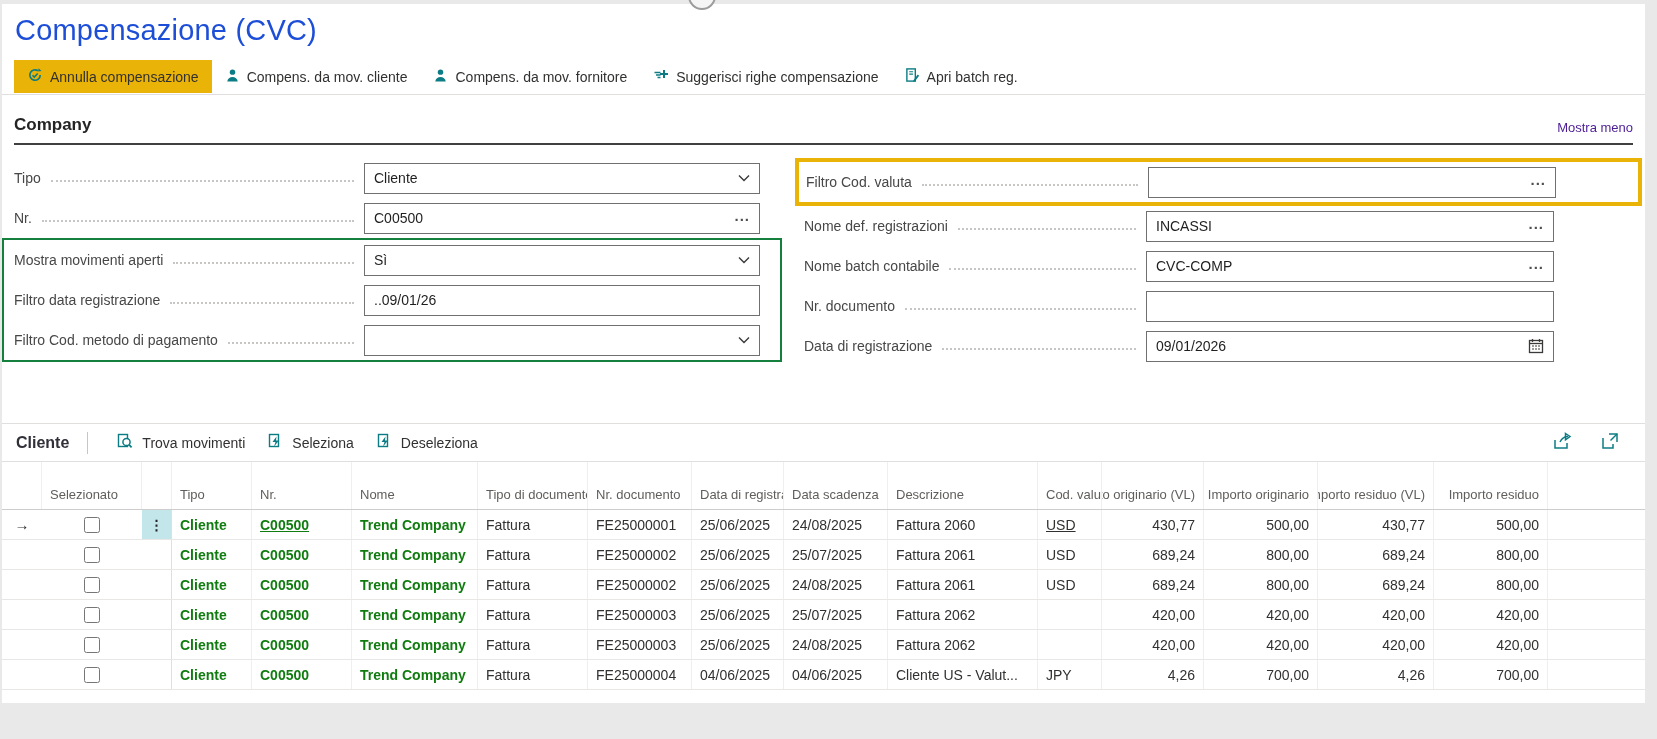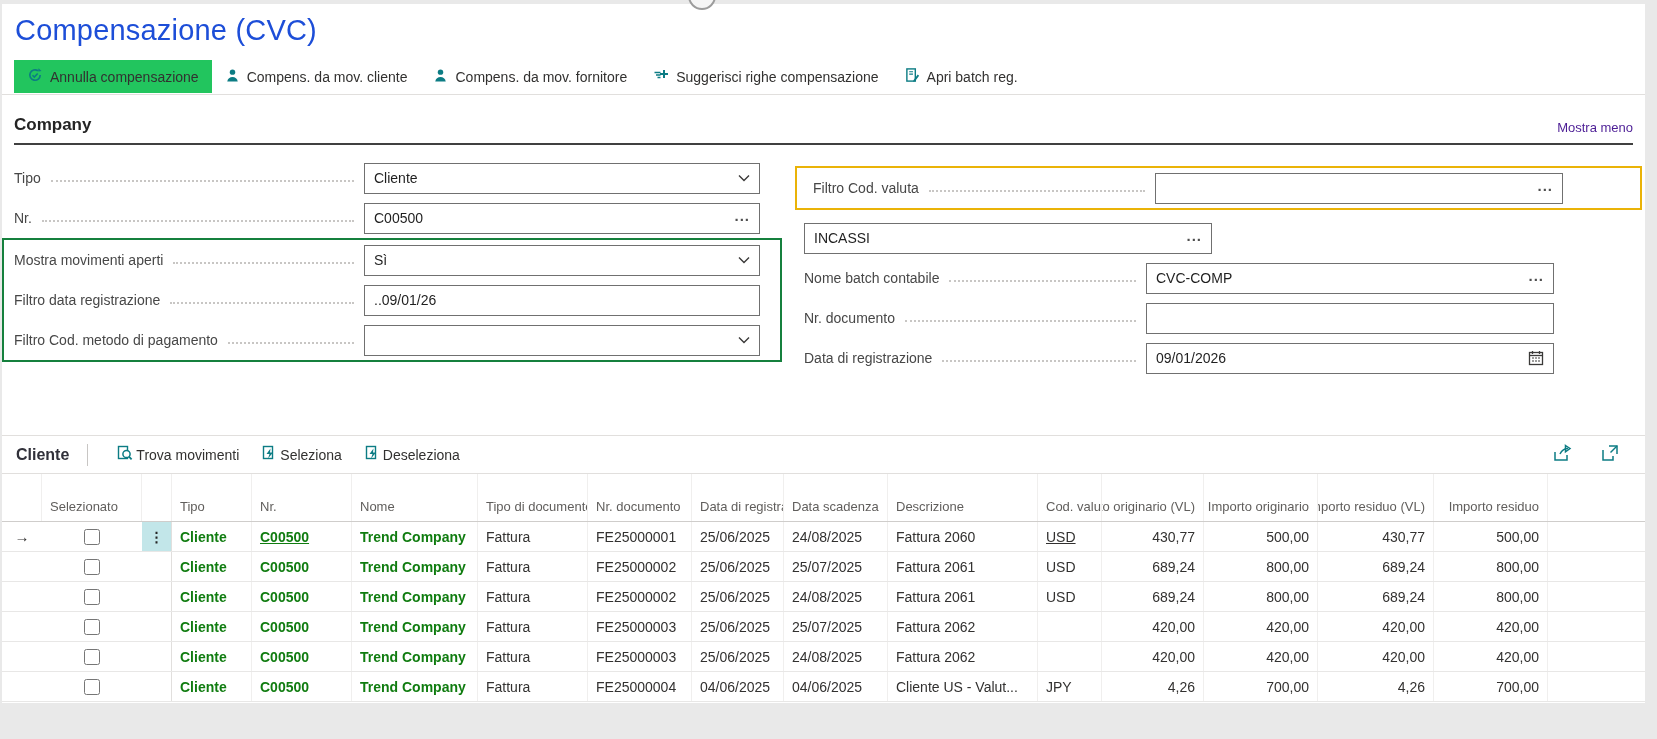--- a/index.html
+++ b/index.html
@@ -19,21 +19,21 @@
     border-radius:50%; background:#f5f5f5; border:2px solid #9c9c9c; z-index:5;
   }
   
   .page-title {
     font-size:29px; font-weight:300; color:#1d4ed8;
     padding:10px 0 6px 13px; letter-spacing:.2px;
   }
   
   .toolbar { display:flex; align-items:center; height:36px; padding:0 12px; border-bottom:1px solid #e1dfdd; margin-top:6px; }
   .tb-item { display:flex; align-items:center; gap:7px; height:33px; padding:0 13px; font-size:14px; cursor:pointer; white-space:nowrap; }
-  .tb-item.active { background:#22c55e; }
+  .tb-item.active { background:#eab308; }
   .tb-item svg { flex:0 0 auto; }
   
   .filters { padding:0 12px; }
   .filters-header { display:flex; justify-content:space-between; align-items:flex-end; padding-top:20px; }
   .filters-title { font-size:17px; font-weight:700; color:#242424; }
   .show-less { font-size:13px; color:#4c1d95; cursor:pointer; }
   .filters-rule { border-bottom:2px solid #404040; margin-top:8px; }
   .filters-body { display:flex; gap:32px; padding-top:13px; }
   .fcol-left { width:758px; flex:0 0 auto; }
   .fcol-right { flex:1; }
@@ -45,27 +45,27 @@
   .fcontrol {
     height:31px; border:1px solid #707070; background:#fff;
     display:flex; align-items:center; padding:0 9px; font-size:14px; color:#1f1f1f;
   }
   .fcol-left  .fcontrol { width:396px; }
   .fcol-right .fcontrol { width:408px; }
   .fcontrol .val { flex:1; white-space:nowrap; overflow:hidden; }
   .suffix { color:#4f4f4f; display:flex; align-items:center; cursor:pointer; }
   .suffix.dots { font-size:15px; letter-spacing:1px; font-weight:700; transform:translateY(-3px); }
   .orange-wrap-left  { border:2px solid #15803d; margin-left:-12px; padding-left:10px; margin-right:-10px; padding-right:8px; }
-  .orange-wrap-right { border:2px solid #eab308; margin:8px -9px; padding:0 16px; }
+  .orange-wrap-right { border:4px solid #eab308; margin:0 -9px; padding:0 7px; }
   
   .section-divider { border-top:1px solid #e1dfdd; margin-top:57px; }
   .sec-toolbar { display:flex; align-items:center; height:37px; padding:0 14px; }
   .sec-title { font-size:16px; font-weight:600; color:#31313a; }
   .sec-sep { width:1px; height:22px; background:#c8c6c4; margin:0 18px; }
-  .sec-item { display:flex; align-items:center; gap:3px; font-size:14px; padding:0 11px; height:30px; cursor:pointer; white-space:nowrap; }
+  .sec-item { display:flex; align-items:center; gap:9px; font-size:14px; padding:0 11px; height:30px; cursor:pointer; white-space:nowrap; }
   .sec-right { margin-left:auto; display:flex; align-items:center; gap:28px; padding-right:12px; }
   
   .grid { --cols:40px 100px 30px 80px 100px 126px 110px 104px 92px 104px 150px 64px 102px 114px 116px 114px; }
   .grid-row { display:grid; grid-template-columns:var(--cols); }
   .ghead { border-top:1px solid #e1dfdd; border-bottom:1px solid #cfcdcb; height:49px; }
   .ghead .cell {
     display:flex; align-items:flex-end; padding:0 8px 6px 8px;
     font-size:13px; color:#605e5c; line-height:1.25; border-right:1px solid #f0efee;
   }
   .ghead .cell.num { justify-content:flex-end; text-align:right; }
@@ -225,20 +225,24 @@
                 <span class="flabel">Filtro Cod. valuta</span>
                 <span class="leader"></span>
               </span>
             <div class="fcontrol">
               <span class="val"></span>
               <span class="suffix dots">...</span>
             </div>
           </div>
         </div>
         <div class="frow">
+          <span class="flabel-wrap">
+              <span class="flabel">Nome def. registrazioni</span>
+              <span class="leader"></span>
+            </span>
           <div class="fcontrol">
             <span class="val">INCASSI</span>
             <span class="suffix dots">...</span>
           </div>
         </div>
         <div class="frow">
           <span class="flabel-wrap">
               <span class="flabel">Nome batch contabile</span>
               <span class="leader"></span>
             </span>

